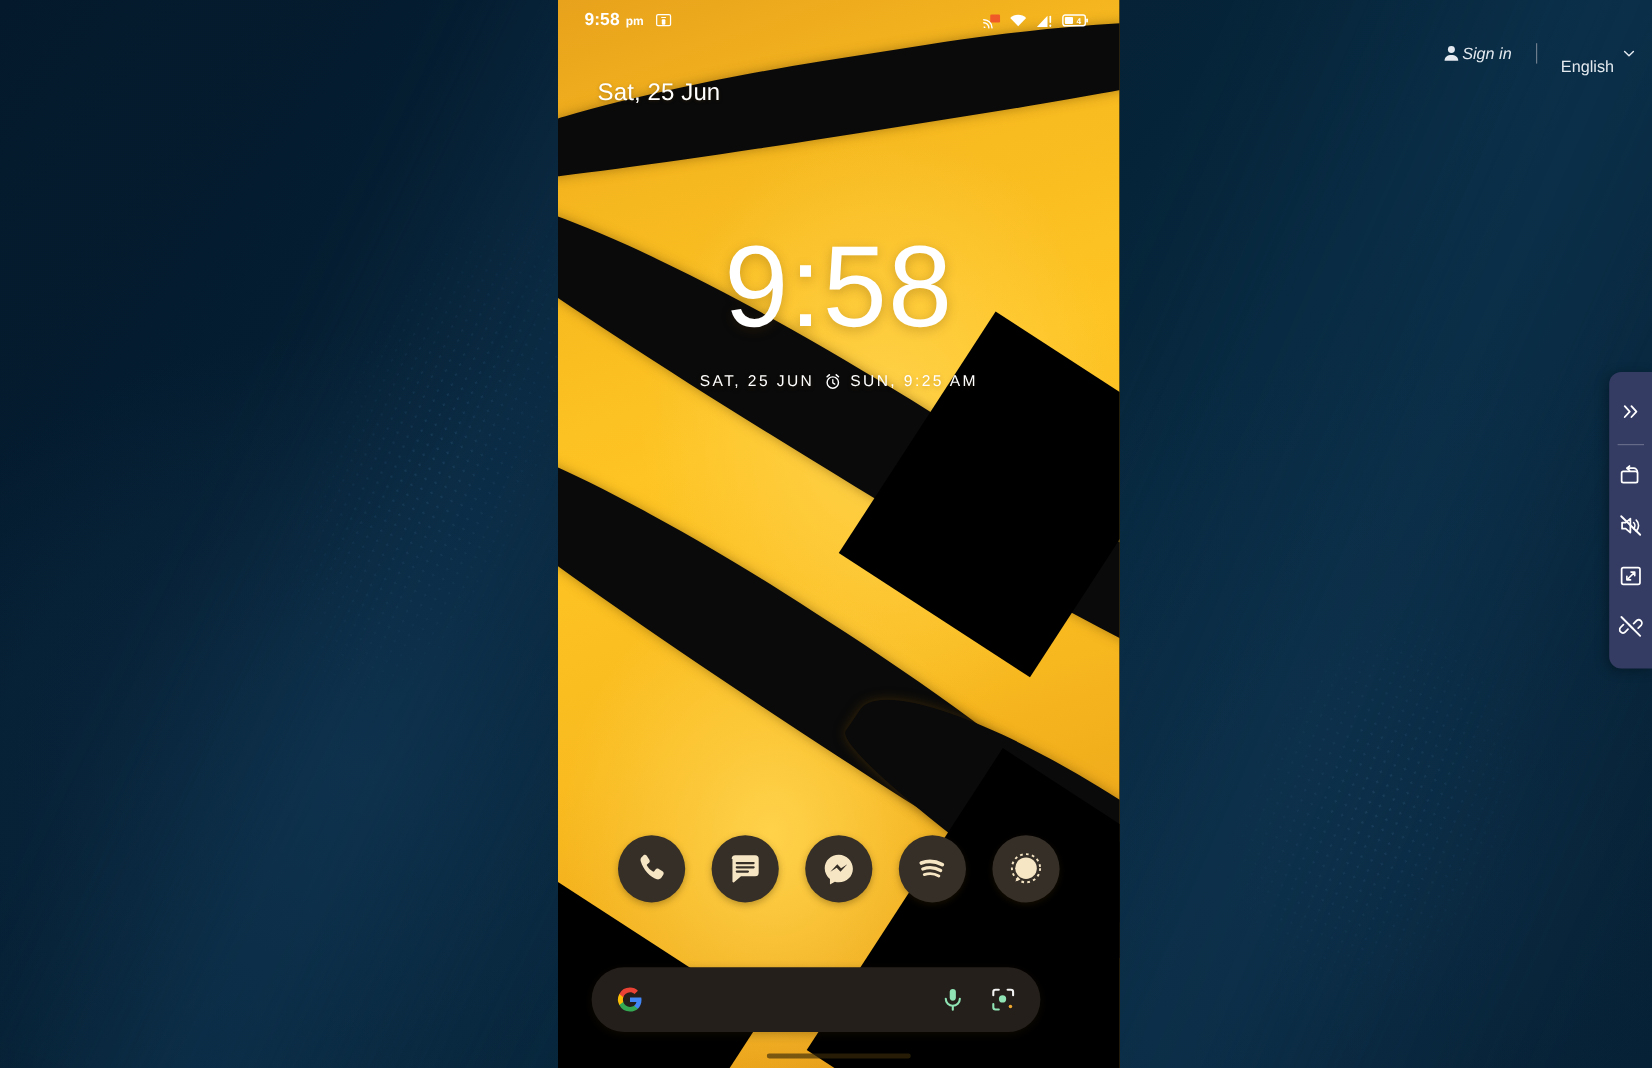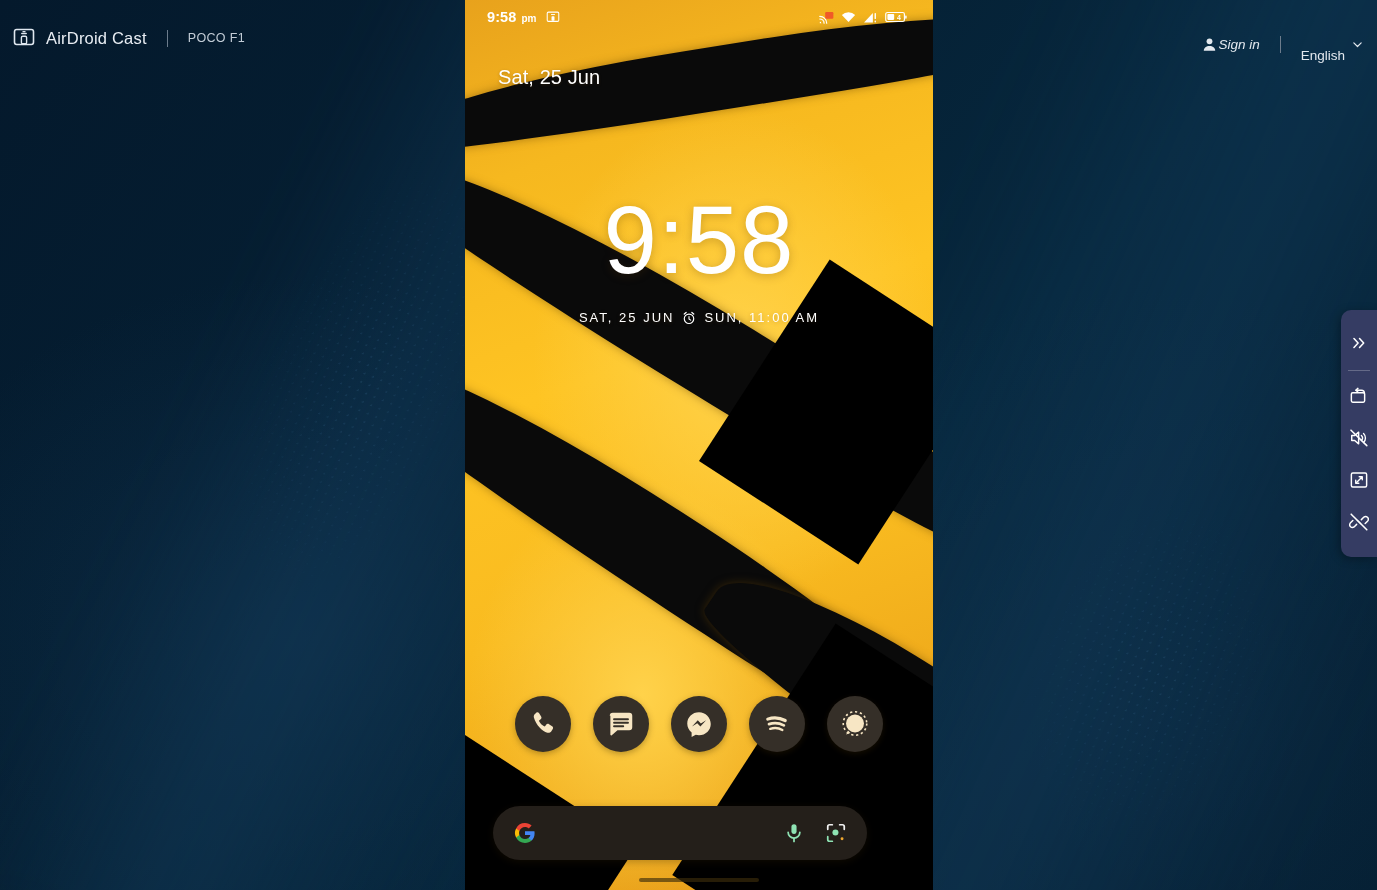--- a/index.html
+++ b/index.html
@@ -248,33 +248,20 @@
 
 <div id="app">
 
   <div class="bg-band b1"></div>
   <div class="bg-band b2"></div>
   <div class="bg-dots"></div>
   <div class="bg-dots d2"></div>
 
   <div id="topbar">
 
-    <div class="topbar-left">
-      <span class="cast-logo-icon">
-        <svg width="24" height="24" viewBox="0 0 24 24" fill="none">
-          <rect x="2.5" y="3.5" width="19" height="15" rx="2.2" stroke="#dfe7ef" stroke-width="1.6"></rect>
-          <rect x="9.4" y="10.2" width="5.2" height="7.6" rx="1.3" stroke="#dfe7ef" stroke-width="1.4"></rect>
-          <path d="M9.8 7.4h4.4" stroke="#dfe7ef" stroke-width="1.5" stroke-linecap="round"></path>
-          <path d="M11 5.6h2" stroke="#dfe7ef" stroke-width="1.4" stroke-linecap="round"></path>
-        </svg>
-      </span>
-      <span class="brand-name">AirDroid Cast</span>
-      <span class="topbar-divider"></span>
-      <span class="device-name">POCO F1</span>
-    </div>
 
     <div class="topbar-right">
       <div class="signin">
         <span>
           <svg width="15" height="15" viewBox="0 0 16 16">
             <circle cx="8" cy="4.6" r="3.1" fill="#e3e9ef"></circle>
             <path d="M1.9 14.6c0-3.3 2.7-5.1 6.1-5.1s6.1 1.8 6.1 5.1z" fill="#e3e9ef"></path>
           </svg>
         </span>
         <span class="signin-label">Sign in</span>
@@ -354,21 +341,21 @@
       <div class="clock-time">9:58</div>
       <div class="clock-sub">
         <span>SAT, 25 JUN</span>
         <span>
           <svg width="14" height="14" viewBox="0 0 16 16" fill="none">
             <circle cx="8" cy="8.9" r="5.4" stroke="#ffffff" stroke-width="1.35"></circle>
             <path d="M8 6.2v3l1.9 1.2" stroke="#ffffff" stroke-width="1.25" stroke-linecap="round" stroke-linejoin="round"></path>
             <path d="M2.6 3.4 4.7 1.6M13.4 3.4 11.3 1.6" stroke="#ffffff" stroke-width="1.5" stroke-linecap="round"></path>
           </svg>
         </span>
-        <span>SUN, 11:00 AM</span>
+        <span>SUN, 9:25 AM</span>
       </div>
     </div>
 
     <div class="dock">
 
       <div class="dock-icon">
         <svg width="30" height="30" viewBox="0 0 24 24" fill="none">
           <path d="M6.6 2.9c.8-.5 1.8-.3 2.3.5l1.6 2.5c.5.8.3 1.8-.4 2.3l-1 .7c-.3.2-.4.6-.2.9.9 1.7 2.3 3.1 4 4 .3.2.7.1.9-.2l.7-1c.5-.8 1.5-1 2.3-.5l2.5 1.6c.8.5 1 1.5.5 2.3l-1.1 1.7c-.7 1.1-2 1.6-3.2 1.3C11.2 17.6 6.4 12.8 4.7 6.8c-.3-1.2.2-2.5 1.3-3.2z" fill="#f7e6c4"></path>
         </svg>
       </div>

